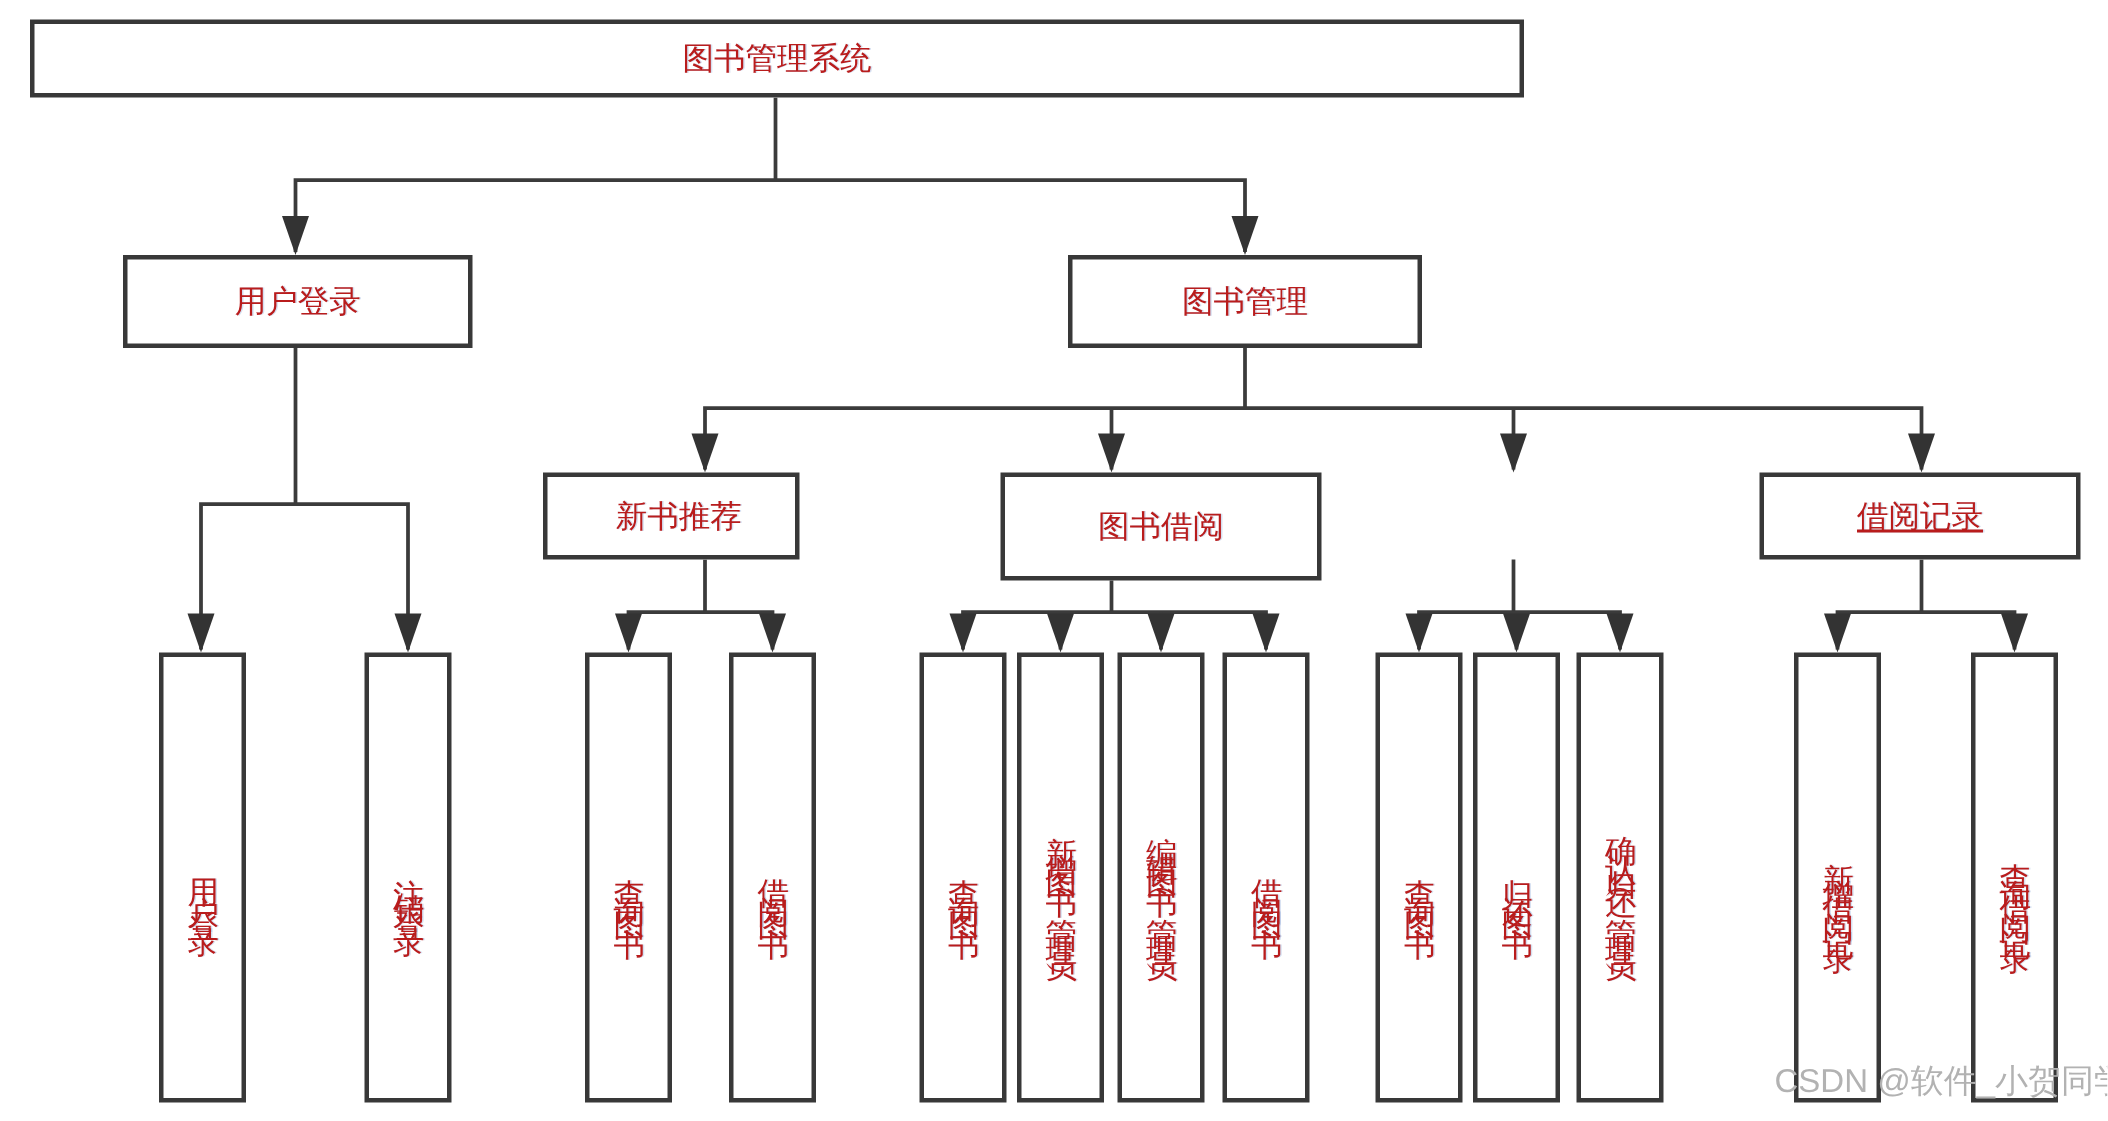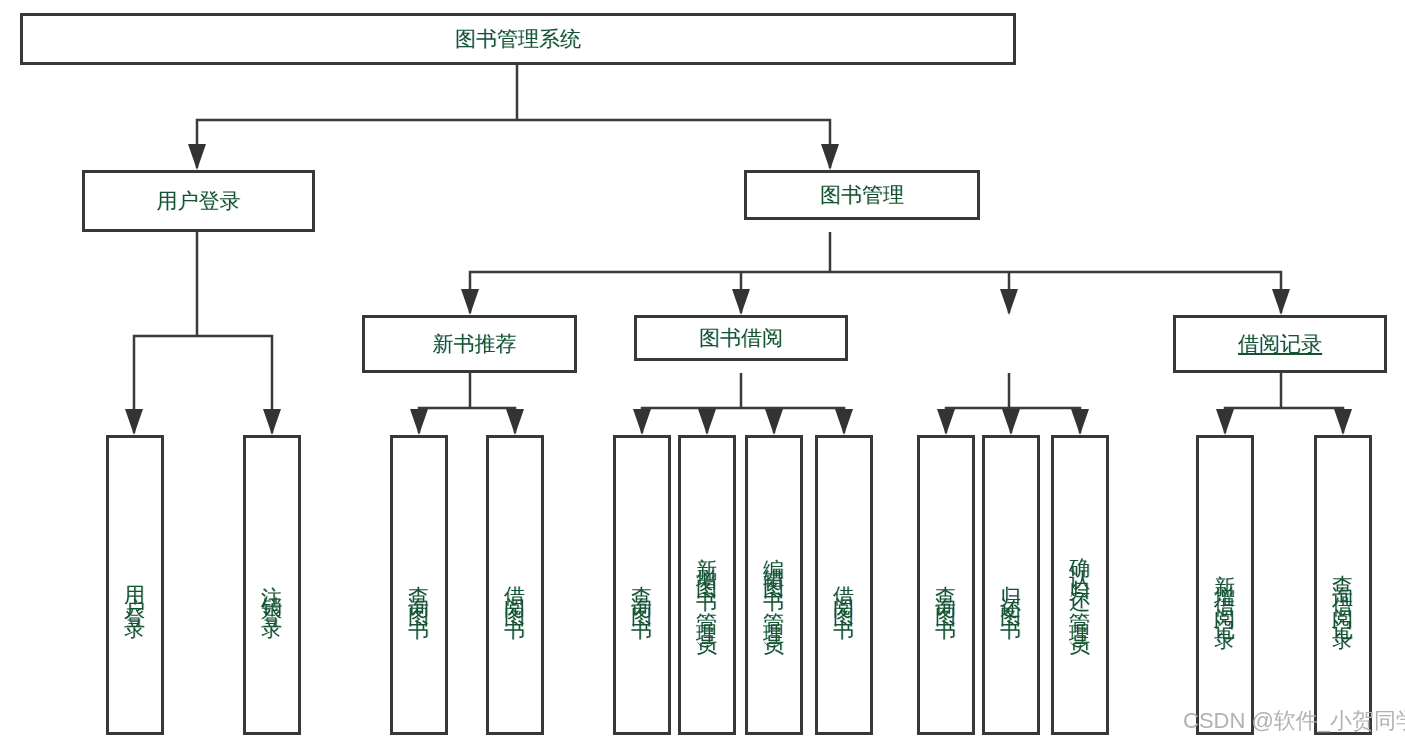--- a/index.html
+++ b/index.html
@@ -24,21 +24,21 @@
     z-index: 1;
   }
   .box {
     position: absolute;
     box-sizing: border-box;
     border: 3px solid #383838;
     background: #ffffff;
     display: flex;
     align-items: center;
     justify-content: center;
-    color: #14532d;
+    color: #b91c1c;
     font-size: 21px;
     z-index: 2;
     text-shadow: 1px 0 0 rgba(90,130,200,0.25);
   }
   .leaf {
     top: 435px;
     height: 300px;
     width: 58px;
   }
   .vtext {
@@ -114,24 +114,24 @@
       <polygon points="1002,409 1020,409 1011,435"></polygon>
       <polygon points="1071,409 1089,409 1080,435"></polygon>
       <polygon points="1216,409 1234,409 1225,435"></polygon>
       <polygon points="1334,409 1352,409 1343,435"></polygon>
     </g>
   </svg>
 
   <div class="box" style="left:20px; top:13px; width:996px; height:52px;">图书管理系统</div>
 
   <div class="box" style="left:82px; top:170px; width:233px; height:62px;">用户登录</div>
-  <div class="box" style="left:744px; top:170px; width:236px; height:50px;">图书管理</div>
+  <div class="box" style="left:712px; top:170px; width:236px; height:62px;">图书管理</div>
 
-  <div class="box" style="left:362px; top:315px; width:215px; height:58px;padding-left:10px;">新书推荐</div>
-  <div class="box" style="left:634px; top:315px; width:214px; height:46px;">图书借阅</div>
+  <div class="box" style="left:362px; top:315px; width:171px; height:58px;padding-left:10px;">新书推荐</div>
+  <div class="box" style="left:667px; top:315px; width:214px; height:72px;">图书借阅</div>
   <div class="box" style="left:1173px; top:315px; width:214px; height:58px;text-decoration:underline;">借阅记录</div>
 
   <div class="box leaf" style="left:106px;">
     <span class="vtext">用户登录</span>
   </div>
   <div class="box leaf" style="left:243px;">
     <span class="vtext">注销登录</span>
   </div>
 
   <div class="box leaf" style="left:390px;">

